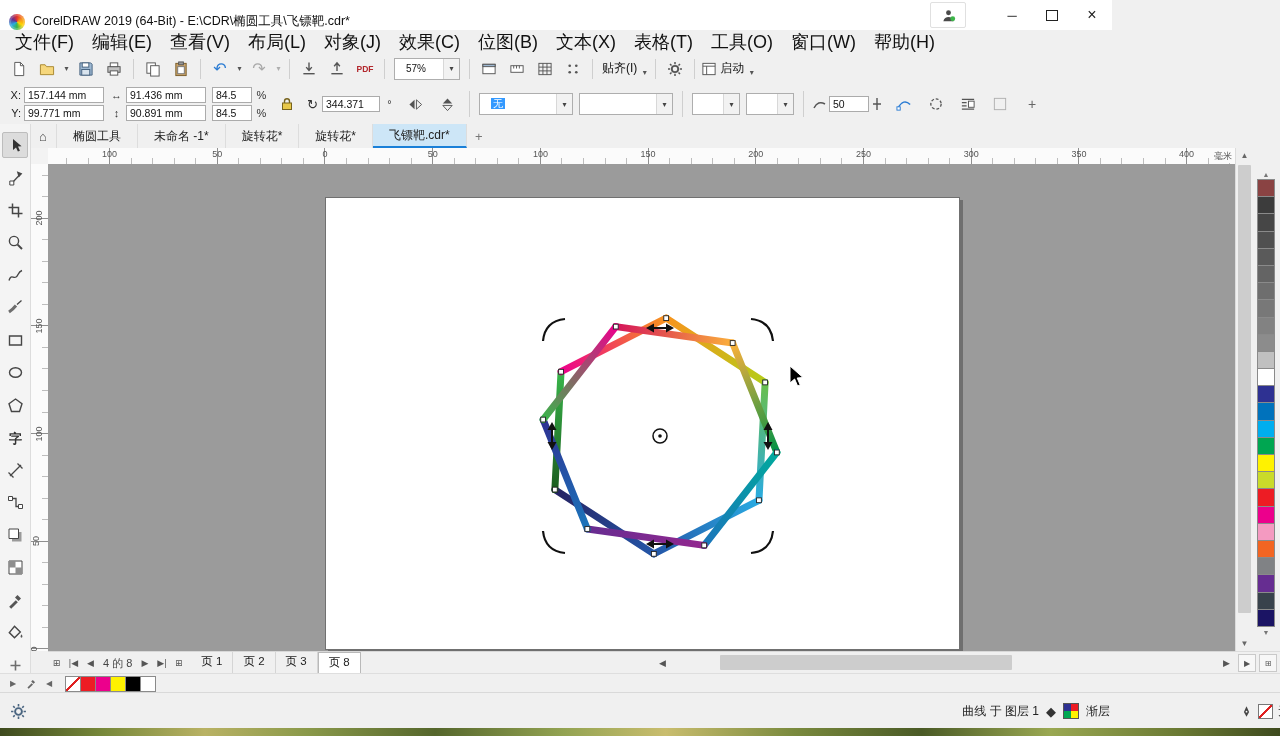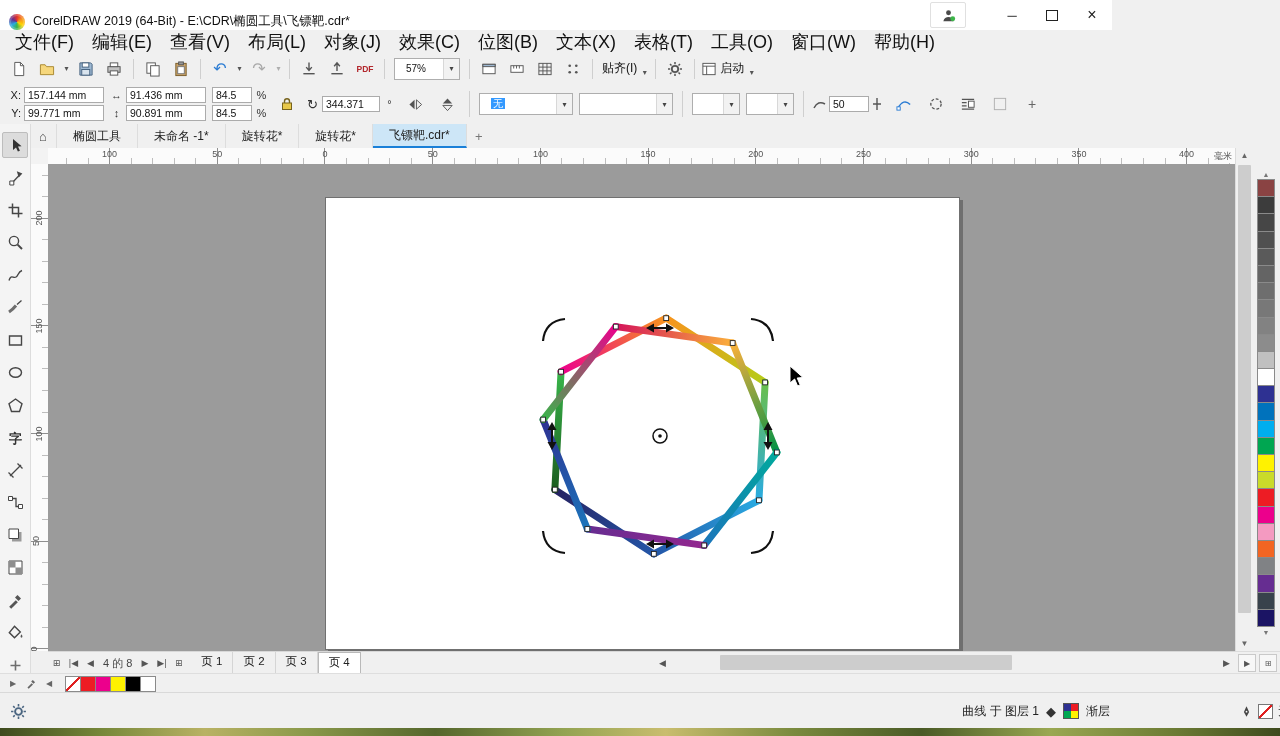--- a/index.html
+++ b/index.html
@@ -694,21 +694,21 @@
   <div class="nav-btn">|◀</div>
   <div class="nav-btn">◀</div>
   <span id="page-count">4 的 8</span>
   <div class="nav-btn">▶</div>
   <div class="nav-btn">▶|</div>
   <div class="nav-btn">⊞</div>
   <div id="page-tabs" style="display:flex;align-items:stretch;height:100%;margin-left:4px">
       <div class="page-tab">页 1</div>
       <div class="page-tab">页 2</div>
       <div class="page-tab">页 3</div>
-      <div class="page-tab active">页 4</div>
+      <div class="page-tab active">页 8</div>
     </div>
   <div class="nav-btn" id="hscroll-left">◀</div>
   <div id="hscroll-track">
     <div id="hthumb"></div>
   </div>
   <div class="nav-btn" id="hscroll-right">▶</div>
 </div>
 
 <div id="docpal" class="abs">
   <div class="dp-btn">▶</div>

